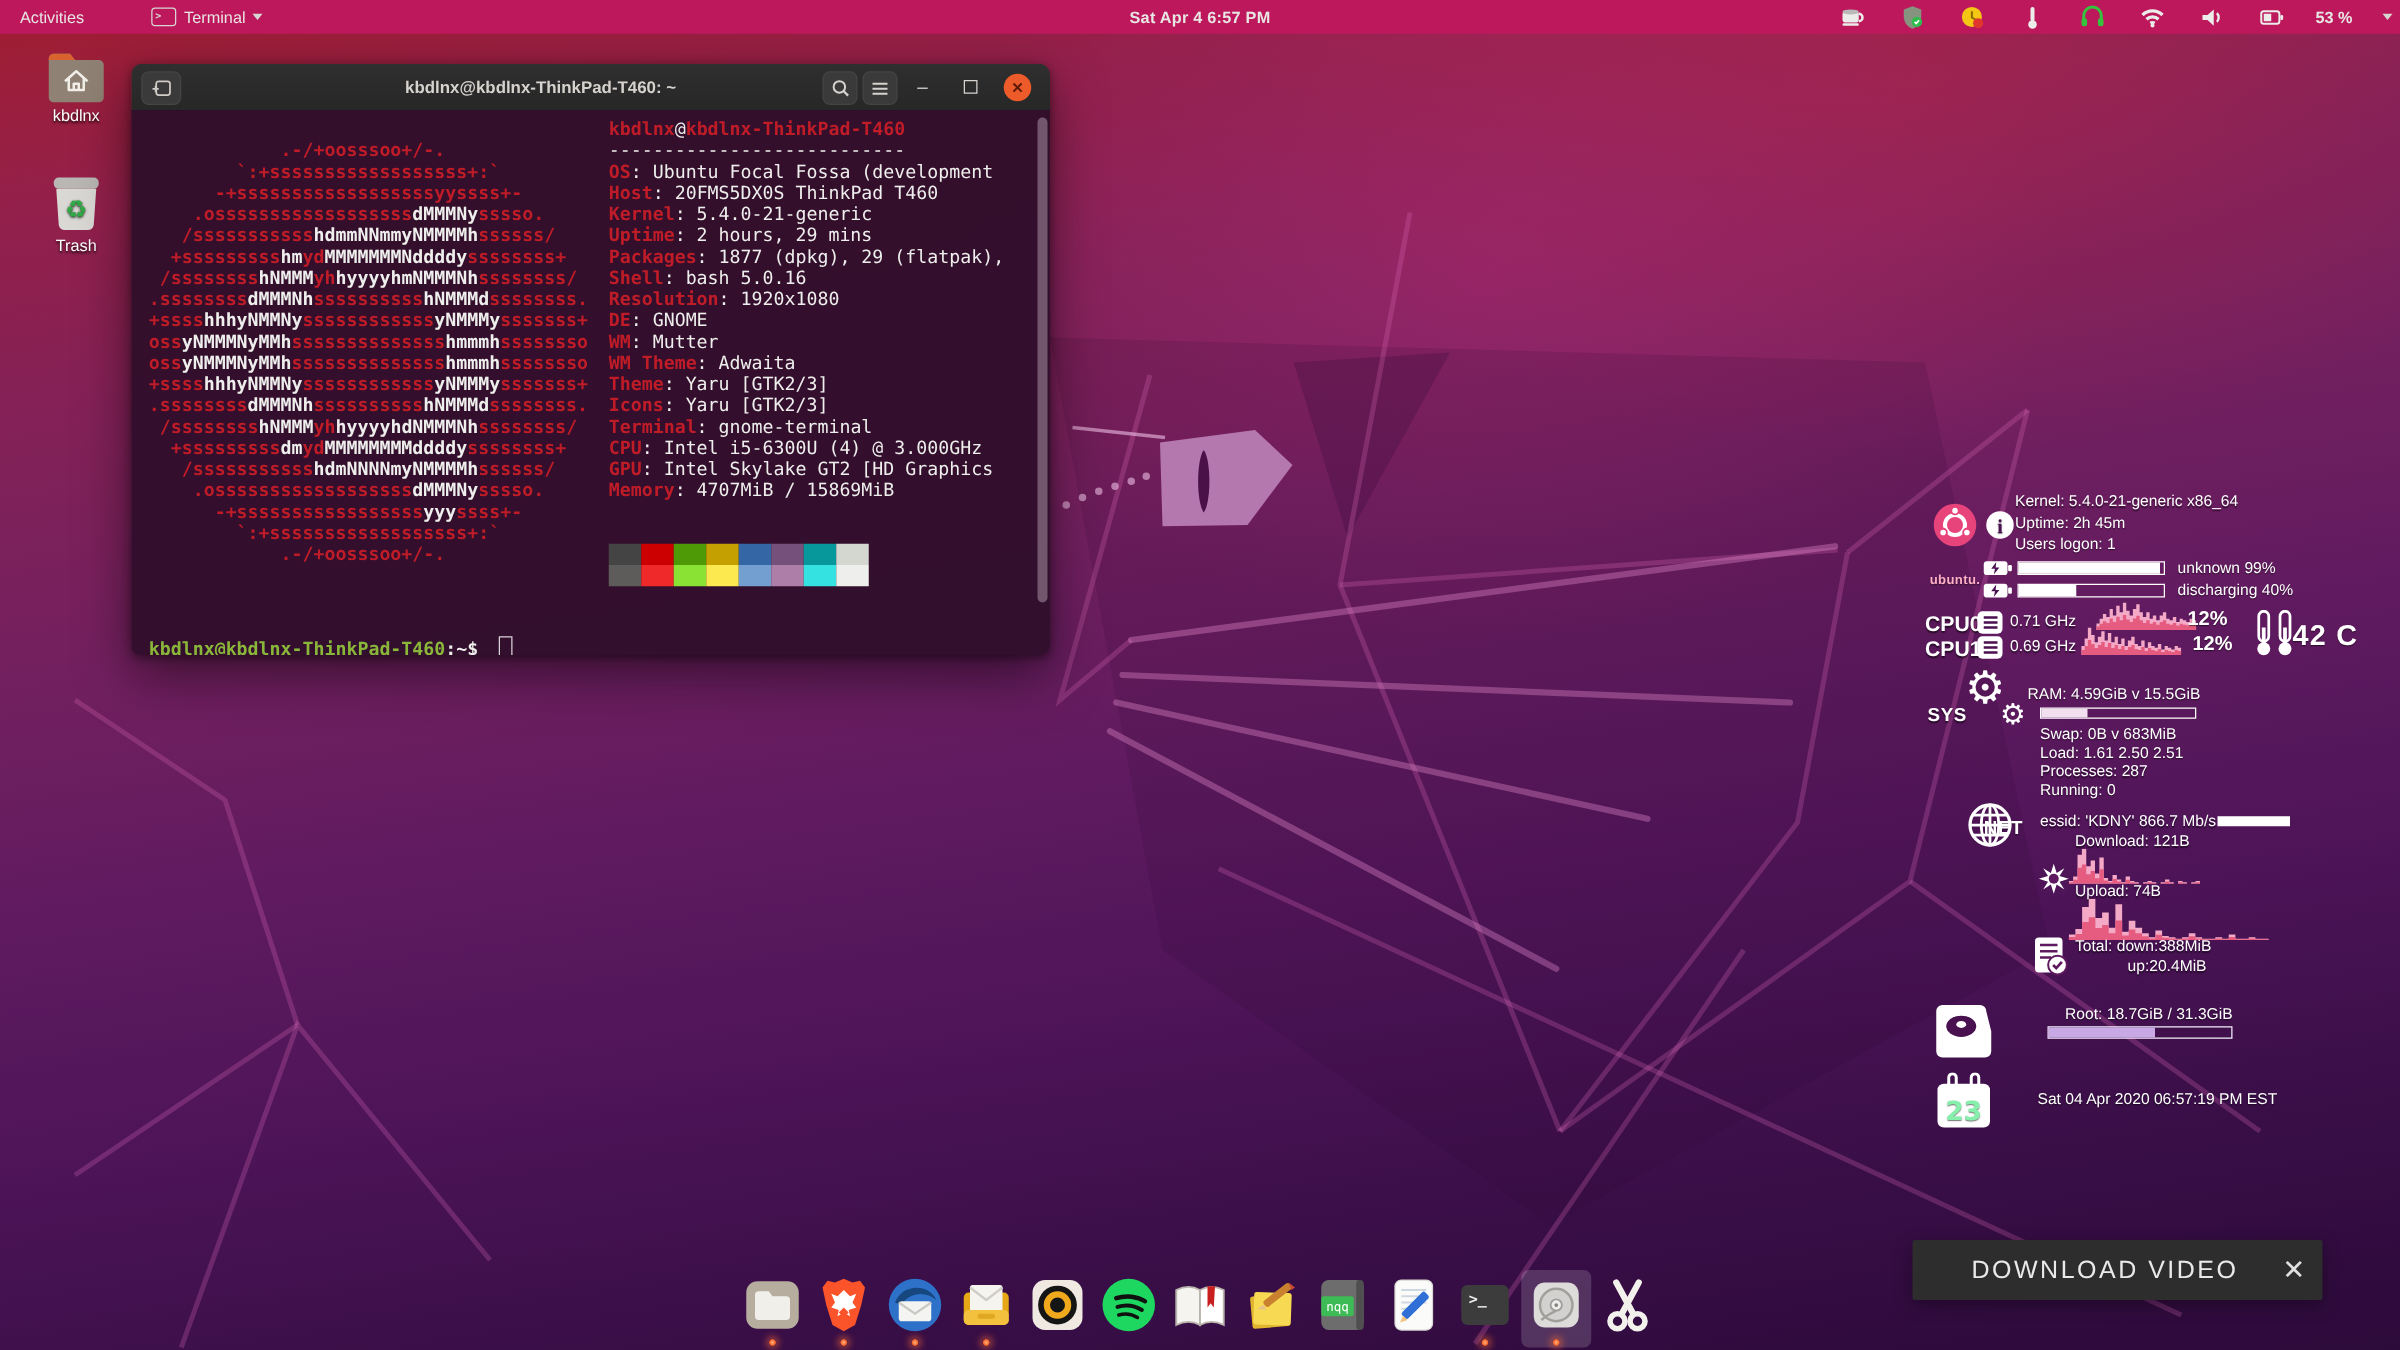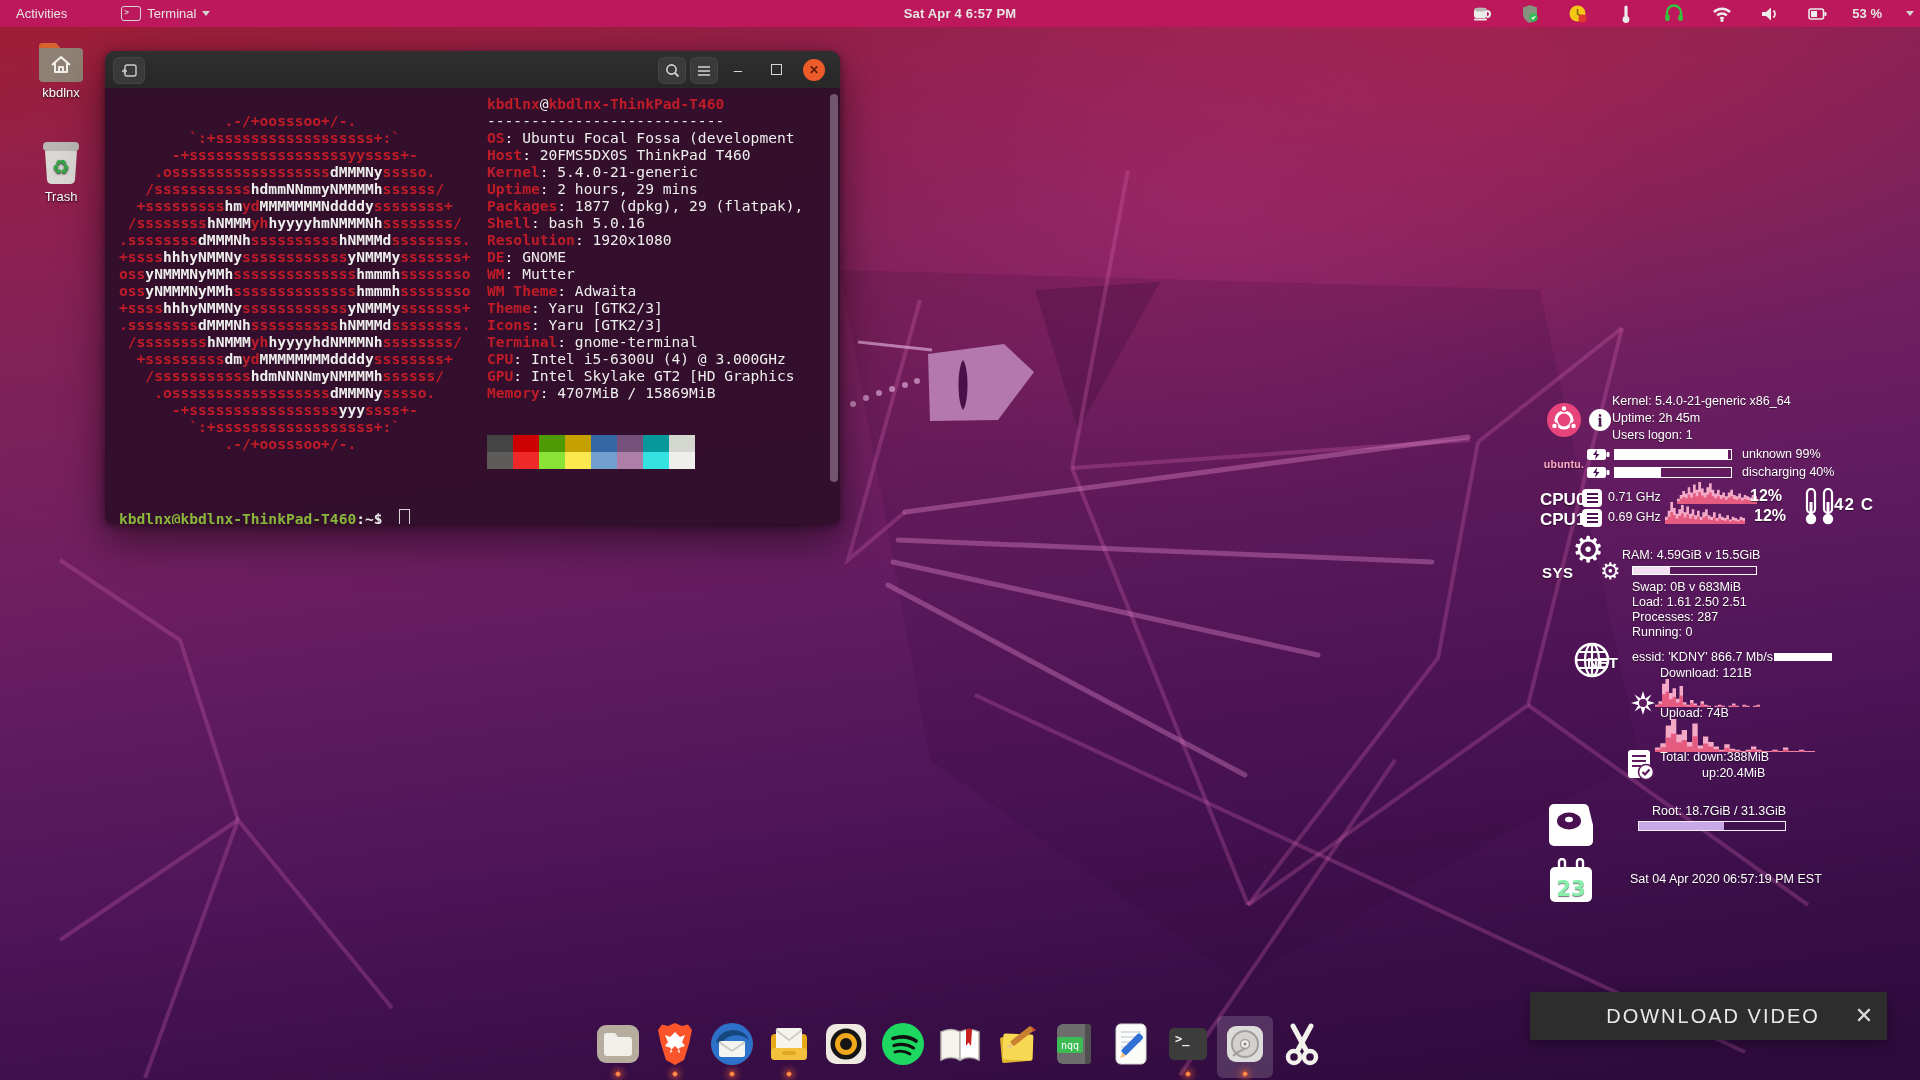--- a/index.html
+++ b/index.html
@@ -75,39 +75,39 @@
   .conky{position:absolute;left:1534px;top:392px;width:360px;height:540px;color:#fff;font-size:12.5px;z-index:10;
          text-shadow:0 1px 1px rgba(0,0,0,.55);}
   .ck{position:absolute;white-space:nowrap;}
   .bar{position:absolute;height:11px;border:1px solid #fff;box-sizing:border-box;background:transparent;}
   .bar i{display:block;height:100%;background:#fff;}
   .bar-soft i{background:#f2dff0;}
   .bar-disk{border-color:#f4eefb;}
   .bar-disk i{background:#c9a8e6;}
   .cpu-name{font-weight:bold;font-size:17px;}
   .cpu-pct{font-weight:bold;font-size:16px;}
-  .temp{font-weight:bold;font-size:17px;letter-spacing:1px;text-align:right;}
+  .temp{font-weight:bold;font-size:23px;letter-spacing:1px;text-align:right;}
   .sect-label{font-weight:bold;font-size:15px;letter-spacing:.5px;}
   .gear{color:#fff;text-shadow:none;line-height:1;}
   .ubuntu-word{color:#ffb0c6;font-weight:bold;font-size:10.5px;letter-spacing:.3px;}
   .cal-day{position:absolute;left:0;right:0;bottom:3px;text-align:center;color:#86efac;font-weight:bold;font-size:21px;font-family:"DejaVu Sans",sans-serif;}
 
   
   .dock{position:absolute;left:0;right:0;bottom:0;height:62px;z-index:30;}
   .dock-item{position:absolute;top:2px;width:48px;height:48px;}
   .dock-item svg{display:block;}
   .dock-item.focused::before{content:"";position:absolute;inset:-4px -4px -10px -4px;background:rgba(255,255,255,.16);border-radius:6px;}
   .dock-dot{position:absolute;left:50%;margin-left:-3px;bottom:-9px;width:6px;height:6px;border-radius:50%;
             background:radial-gradient(circle,#ffb37a 0%,#f4622a 55%,rgba(244,98,42,0) 75%);
             box-shadow:0 0 6px 2px rgba(255,110,50,.55);display:none;}
   .dock-item.running .dock-dot{display:block;}
 
   
   .banner{position:absolute;left:1530px;top:992px;width:328px;height:48px;background:#2d2d2d;border-radius:2px;
-          display:flex;align-items:center;z-index:40;box-shadow:0 4px 14px rgba(0,0,0,.35);padding-left:29px;}
+          display:flex;align-items:center;z-index:40;box-shadow:0 4px 14px rgba(0,0,0,.35);}
   .banner-label{flex:1;text-align:center;color:#e9e9e9;font-size:20px;letter-spacing:2px;padding-left:26px;}
   .banner-close{width:46px;color:#e0e0e0;font-size:22px;text-align:center;cursor:default;}
 </style>
 </head>
 <body>
 
 <div class="wallpaper">
   <svg width="1920" height="1080" viewBox="0 0 1920 1080">
     <polygon points="840,270 1540,290 1640,760 1240,980 930,760" fill="rgba(40,8,48,0.14)"></polygon>
     <polygon points="1035,290 1160,282 1078,430" fill="rgba(55,10,58,0.28)"></polygon>
@@ -221,20 +221,21 @@
 </div>
 
 <div class="term">
   <div class="term-titlebar">
     <div class="tb-btn newtab-btn">
       <svg width="16" height="14" viewBox="0 0 16 14">
         <rect x="4" y="1" width="11" height="11" rx="2" stroke="#cfcbc7" stroke-width="1.4" fill="none"></rect>
         <path d="M3.5,4.5 v5 M1,7 h5" stroke="#cfcbc7" stroke-width="1.4"></path>
       </svg>
     </div>
+    <div class="term-title">kbdlnx@kbdlnx-ThinkPad-T460: ~</div>
     <div class="tb-btn search-btn">
       <svg width="15" height="15" viewBox="0 0 15 15">
         <circle cx="6.5" cy="6.5" r="4.6" stroke="#d6d2ce" stroke-width="1.6" fill="none"></circle>
         <path d="M10,10 L13.5,13.5" stroke="#d6d2ce" stroke-width="1.8"></path>
       </svg>
     </div>
     <div class="tb-btn menu-btn">
       <svg width="14" height="12" viewBox="0 0 14 12">
         <path d="M1,2 h12 M1,6 h12 M1,10 h12" stroke="#d6d2ce" stroke-width="1.6"></path>
       </svg>

